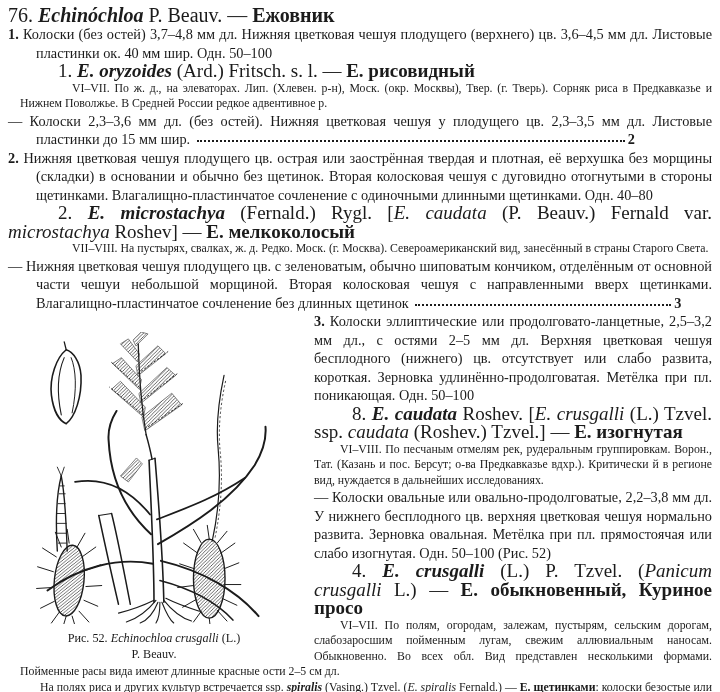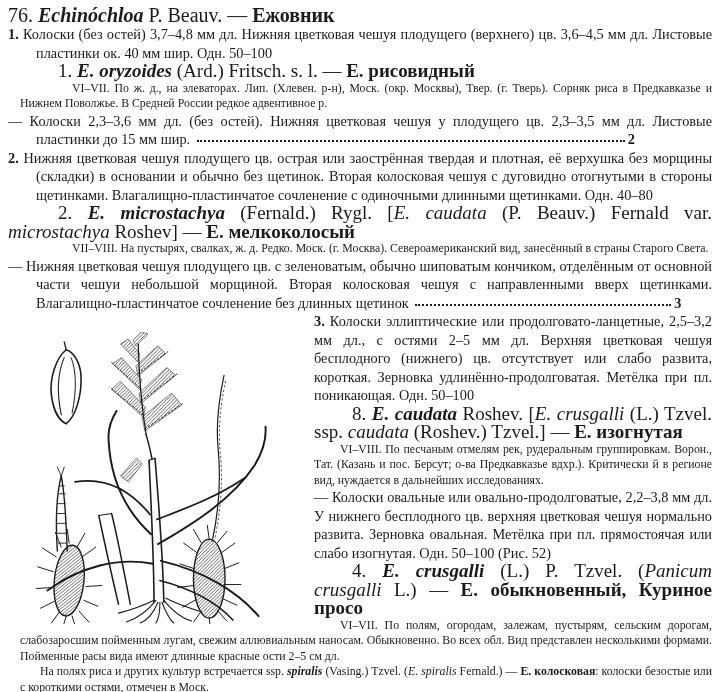--- a/index.html
+++ b/index.html
@@ -143,26 +143,30 @@
         </g>
 
         <ellipse cx="202" cy="250" rx="16" ry="40" fill="url(#hz)" stroke-width="1.4"></ellipse>
         <g stroke-width="1">
           <path d="M202,210 L200,196 M210,214 L220,202 M194,214 L186,200 M214,224 L228,214 M190,224 L176,214 M217,240 L232,234 M187,240 L172,235 M218,256 L234,256 M186,257 L170,259 M215,270 L230,277 M189,271 L175,279 M210,282 L220,293 M194,283 L186,294 M202,290 L203,299"></path>
         </g>
         <path d="M205,212 C212,180 214,150 211,118 C209,98 211,72 217,44" stroke-width="1.2"></path>
         <path d="M208,208 C214,178 216,150 213,120 C211,100 213,74 219,48" stroke-width="0.8" stroke-dasharray="1.5 3"></path>
       </g>
     </svg>
+    <span class="figcap" style="display:block">
+      <span style="display:block"><span class="run">Рис. 52. </span><span class="run i">Echinochloa crusgalli</span><span class="run"> (L.)</span></span>
+      <span style="display:block">P. Beauv.</span>
+    </span>
   </span><span><span class="run b">3.</span><span class="run"> Колоски эллиптические или продолговато-ланцетные, 2,5–3,2 мм дл., с остями 2–5 мм дл. Верхняя цветковая чешуя бесплодного (нижнего) цв. отсутствует или слабо развита, короткая. Зерновка удлинённо-продолговатая. Метёлка при пл. поникающая. Одн. 50–100</span></span>
 </p>
 
 <p class="species col-species"><span class="run">8. </span><span class="run bi">E. caudata</span><span class="run"> Roshev. [</span><span class="run i">E. crusgalli</span><span class="run"> (L.) Tzvel. ssp. </span><span class="run i">caudata</span><span class="run"> (Roshev.) Tzvel.] — </span><span class="run b">Е. изогнутая</span></p>
 
 <p class="habitat col-habitat"><span class="run">VI–VIII. По песчаным отмелям рек, рудеральным группировкам. Ворон., Тат. (Казань и пос. Берсут; о-ва Предкавказье вдхр.). Критически й в регионе вид, нуждается в дальнейших исследованиях.</span></p>
 
 <p class="key lead3"><span class="run">— Колоски овальные или овально-продолговатые, 2,2–3,8 мм дл. У нижнего бесплодного цв. верхняя цветковая чешуя нормально развита. Зерновка овальная. Метёлка при пл. прямостоячая или слабо изогнутая. Одн. 50–100 (Рис. 52)</span></p>
 
 <p class="species col-species"><span class="run">4. </span><span class="run bi">E. crusgalli</span><span class="run"> (L.) P. Tzvel. (</span><span class="run i">Panicum crusgalli</span><span class="run"> L.) — </span><span class="run b">Е. обыкновенный, Куриное просо</span></p>
 
 <p class="habitat col-habitat"><span class="run">VI–VII. По полям, огородам, залежам, пустырям, сельским дорогам, слабозаросшим пойменным лугам, свежим аллювиальным наносам. Обыкновенно. Во всех обл. Вид представлен несколькими формами. Пойменные расы вида имеют длинные красные ости 2–5 см дл.</span></p>
 
-<p class="habitat col-note"><span class="run">На полях риса и других культур встречается ssp. </span><span class="run bi">spiralis</span><span class="run"> (Vasing.) Tzvel. (</span><span class="run i">E. spiralis</span><span class="run"> Fernald.) — </span><span class="run b">Е. колосковая</span><span class="run">: колоски безостые или с короткими остями, отмечен в Моск.</span></p>
+<p class="habitat col-note"><span class="run">На полях риса и других культур встречается ssp. </span><span class="run bi">spiralis</span><span class="run"> (Vasing.) Tzvel. (</span><span class="run i">E. spiralis</span><span class="run"> Fernald.) — </span><span class="run b">Е. щетинками</span><span class="run">: колоски безостые или с короткими остями, отмечен в Моск.</span></p>
 
 </body></html>

